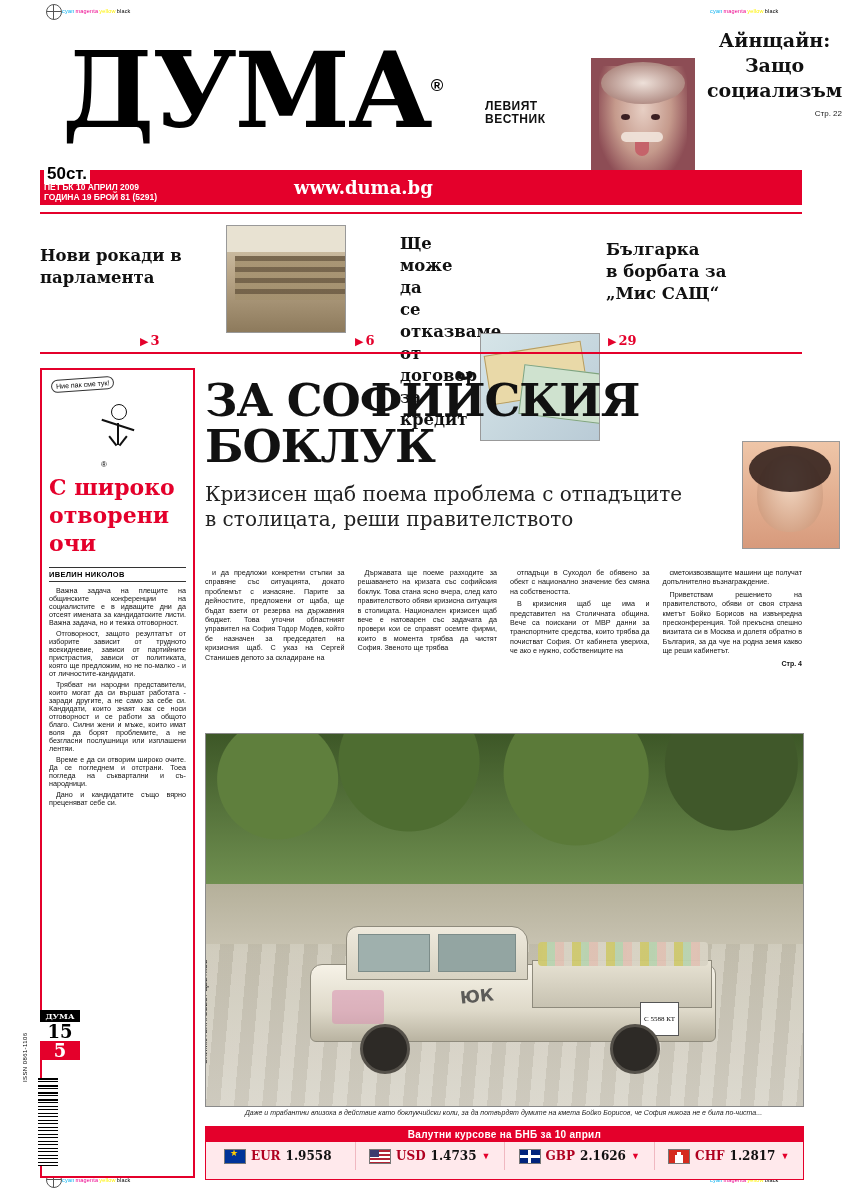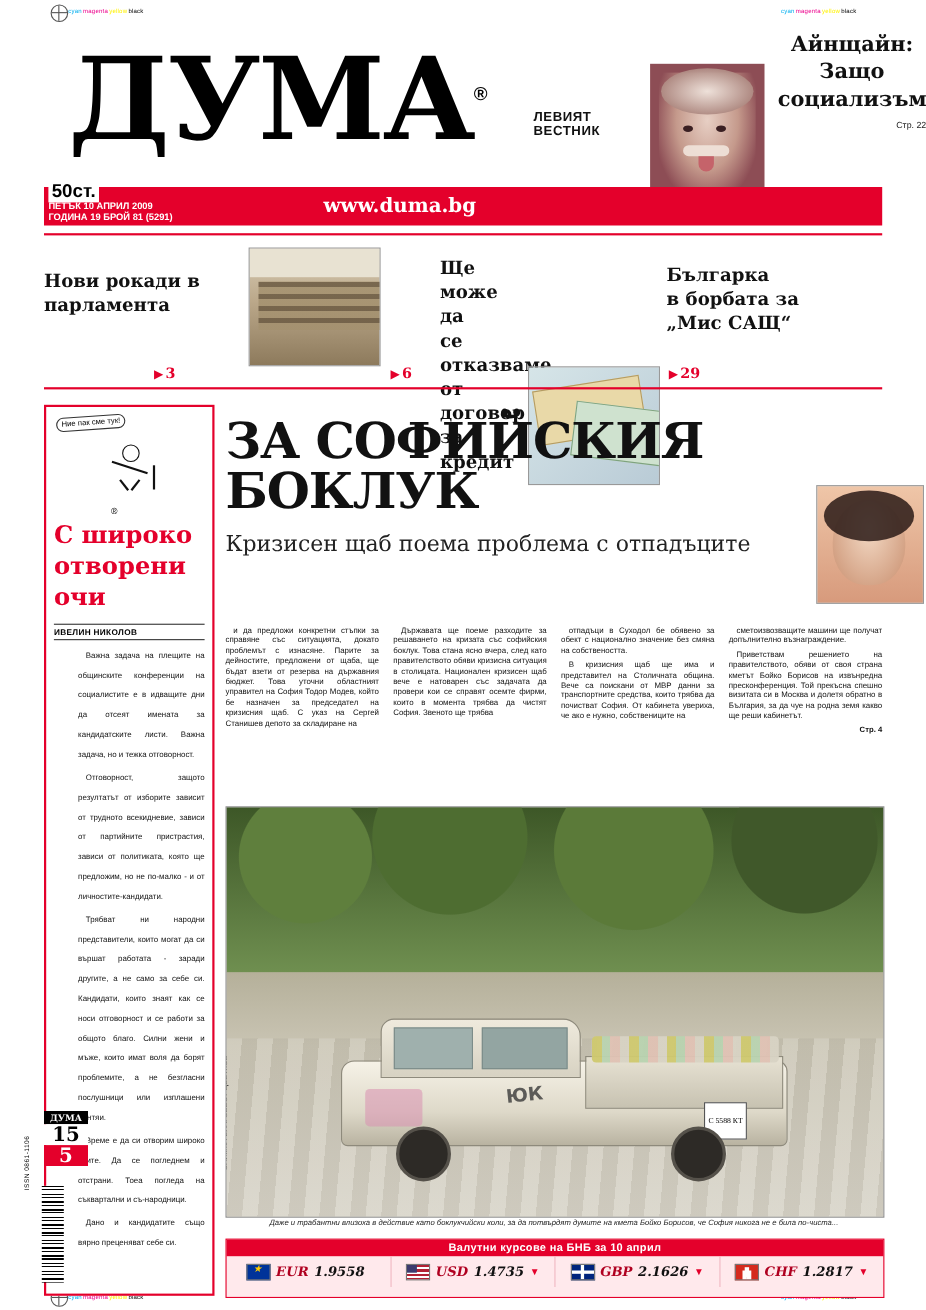--- a/index.html
+++ b/index.html
@@ -86,21 +86,21 @@
   .cartoon .fig{position:absolute;left:44px;top:28px;width:52px;height:54px;}
   .cartoon .fig .head{position:absolute;left:18px;top:0;width:14px;height:14px;border:1.4px solid #111;border-radius:50%;}
   .cartoon .fig .body{position:absolute;left:24px;top:14px;width:1.6px;height:22px;background:#111;}
   .cartoon .fig .arm{position:absolute;left:8px;top:20px;width:34px;height:1.6px;background:#111;transform:rotate(18deg);}
   .cartoon .fig .legL{position:absolute;left:14px;top:36px;width:12px;height:1.6px;background:#111;transform:rotate(52deg);}
   .cartoon .fig .legR{position:absolute;left:24px;top:36px;width:12px;height:1.6px;background:#111;transform:rotate(-52deg);}
   .cartoon .regm{position:absolute;left:52px;top:84px;font-size:8px;}
   .edit h2{margin:4px 0 0;font-family:"DejaVu Serif",serif;font-weight:bold;font-size:22px;line-height:28px;color:#e4002b;}
   .edit .byline{margin-top:10px;border-top:1px solid #333;border-bottom:1px solid #333;padding:2px 0;
      font-size:7.5px;font-weight:bold;letter-spacing:.3px;}
-  .edit .body{margin-top:5px;font-size:7.2px;line-height:18px;text-align:justify;hyphens:auto;color:#111;margin-left:22px;}
+  .edit .body{margin-top:5px;font-size:7.2px;line-height:8px;text-align:justify;hyphens:auto;color:#111;}
   .edit .body p{margin:0 0 3px;text-indent:7px;}
 
   
   .cols{position:absolute;left:205px;top:568px;width:597px;height:158px;display:flex;gap:13px;}
   .cols .col{width:140px;font-size:7.2px;line-height:9.4px;text-align:justify;color:#111;}
   .cols .col p{margin:0 0 3px;text-indent:7px;}
   .cols .col .pg{font-weight:bold;text-align:right;text-indent:0;font-size:7px;}
 
   
   .mainphoto{position:absolute;left:205px;top:733px;width:597px;height:372px;border:1px solid #8a8a8a;overflow:hidden;
@@ -144,21 +144,21 @@
      font-family:"DejaVu Serif",serif;}
   .flagbox .w{background:#fff;color:#000;font-family:"DejaVu Serif",serif;font-weight:bold;font-size:18px;text-align:center;line-height:19px;}
   .flagbox .r{background:#e4002b;color:#fff;font-family:"DejaVu Serif",serif;font-weight:bold;font-size:18px;text-align:center;line-height:19px;}
   .barcode{position:absolute;left:38px;top:1078px;width:20px;height:88px;
      background:repeating-linear-gradient(180deg,#000 0 1.5px,#fff 1.5px 3px,#000 3px 4px,#fff 4px 7px);}
   .barcode-num{position:absolute;left:22px;top:1082px;font-size:6px;transform:rotate(-90deg);transform-origin:left top;letter-spacing:.4px;}
 
   
   .fx{position:absolute;left:205px;top:1126px;width:597px;height:52px;background:#ffe9ec;border:1px solid #e4002b;}
   .fx .ttl{background:#e4002b;color:#fff;font-size:10px;font-weight:bold;text-align:center;padding:2px 0;letter-spacing:.3px;}
-  .fx .row{display:flex;align-items:center;height:28px;font-style:italic;}
+  .fx .row{display:flex;align-items:center;height:28px;}
   .fx .cell{flex:1;display:flex;align-items:center;justify-content:center;gap:5px;border-right:1px solid #f0b8c1;height:100%;}
   .fx .cell:last-child{border-right:none;}
   .fx .code{font-weight:bold;font-size:12px;color:#b00020;font-family:"DejaVu Serif",serif;}
   .fx .val{font-weight:bold;font-size:12px;font-family:"DejaVu Serif",serif;color:#111;}
   .fx .tri{font-size:9px;}
   .tri-dn{color:#e4002b;}
   .flag{width:20px;height:13px;border:1px solid #777;position:relative;overflow:hidden;display:inline-block;}
   .fl-eu{background:#003399;}
   .fl-eu:after{content:"★";position:absolute;left:5px;top:-2px;color:#ffcc00;font-size:9px;}
   .fl-us{background:repeating-linear-gradient(#b22234 0 2px,#fff 2px 4px);}
@@ -271,20 +271,21 @@
       <p>Трябват ни народни представители, които могат да си вършат работата - заради другите, а не само за себе си. Кандидати, които знаят как се носи отговорност и се работи за общото благо. Силни жени и мъже, които имат воля да борят проблемите, а не безгласни послушници или изплашени лентяи.</p>
       <p>Време е да си отворим широко очите. Да се погледнем и отстрани. Тоеа погледа на съквартални и съ-народници.</p>
       <p>Дано и кандидатите също вярно преценяват себе си.</p>
     </div>
   </div>
 
   <div class="mainhead">
     <h1>ЗА СОФИЙСКИЯ БОКЛУК</h1>
     <div class="sub">
       <div>Кризисен щаб поема проблема с отпадъците</div>
+      <div>в столицата, реши правителството</div>
     </div>
   </div>
 
   <div class="cols">
     <div class="col">
       <p>и да предложи конкретни стъпки за справяне със ситуацията, докато проблемът с изнасяне. Парите за дейностите, предложени от щаба, ще бъдат взети от резерва на държавния бюджет. Това уточни областният управител на София Тодор Модев, който бе назначен за председател на кризисния щаб. С указ на Сергей Станишев депото за складиране на</p>
     </div>
     <div class="col">
       <p>Държавата ще поеме разходите за решаването на кризата със софийския боклук. Това стана ясно вчера, след като правителството обяви кризисна ситуация в столицата. Национален кризисен щаб вече е натоварен със задачата да провери кои се справят осемте фирми, които в момента трябва да чистят София. Звеното ще трябва</p>
     </div>

